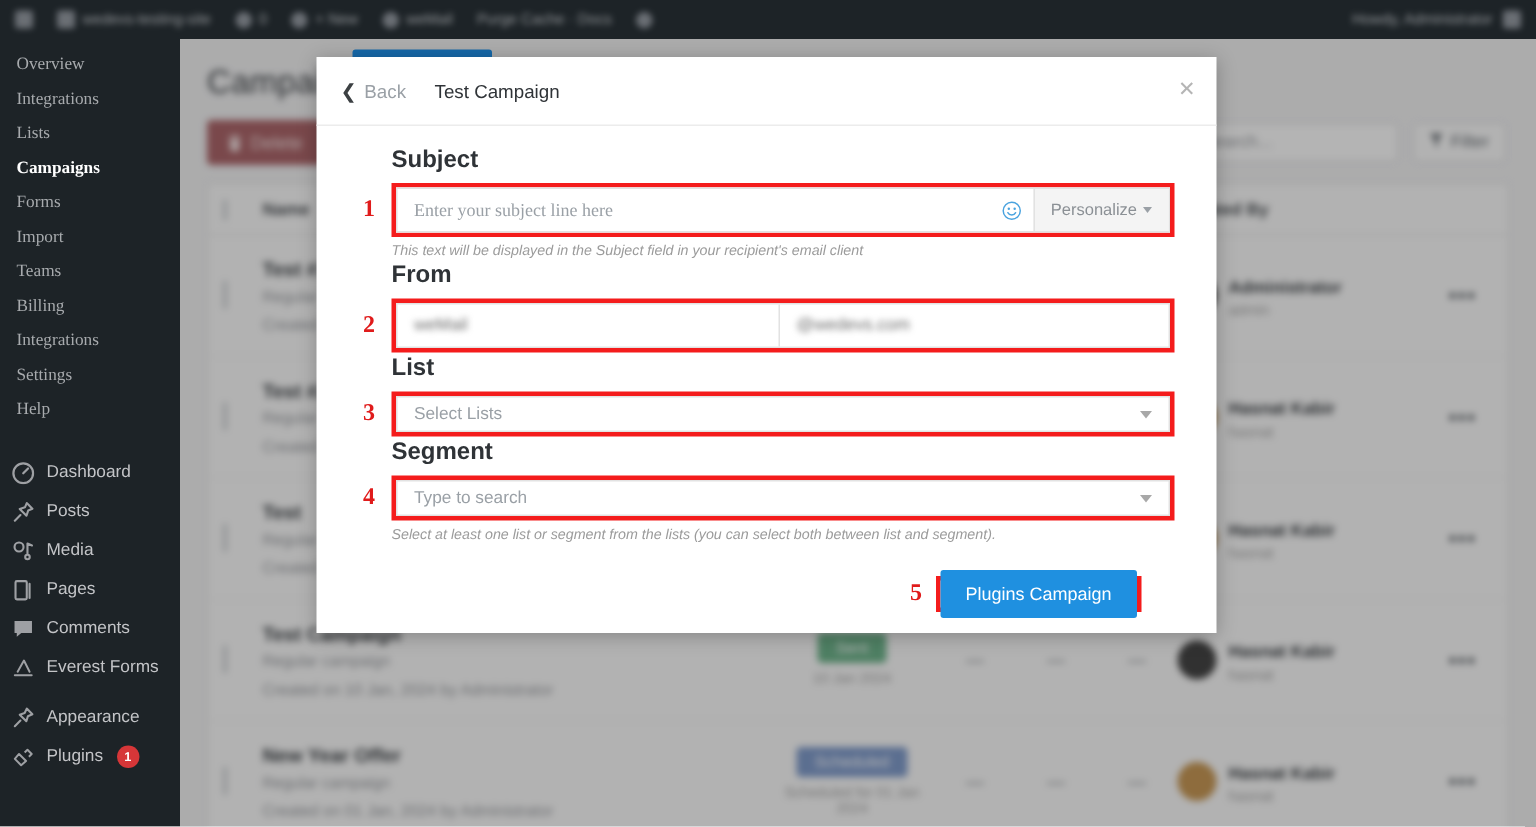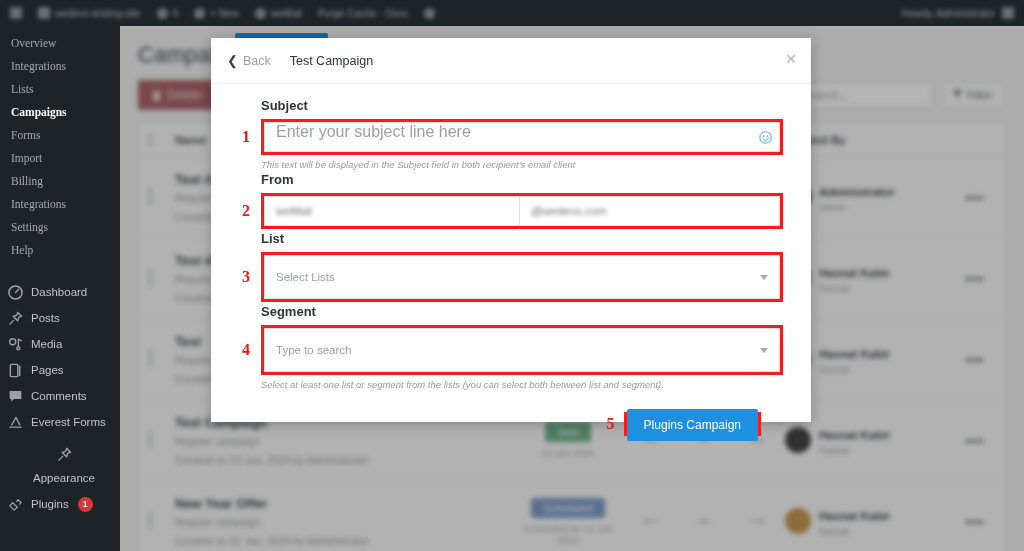--- a/index.html
+++ b/index.html
@@ -160,51 +160,51 @@
   .chev-l { font-size: 13px; color: #3c4043; line-height: 1; }
   .modal-title { margin-left: 19px; font-size: 12.5px; color: #2f3337; }
   .modal-x {
     position: absolute; right: 14px; top: 14px;
     color: #b5b5b5; font-size: 14px; cursor: pointer; line-height: 1;
   }
 
   .modal-body { padding: 14px 28px 0 50px; position: relative; }
 
   .fld { margin-bottom: 2px; }
-  .flabel { font-size: 13px; font-weight: 700; color: #2f3337; margin-bottom: 6px; }
+  .flabel { font-size: 16px; font-weight: 700; color: #2f3337; margin-bottom: 6px; }
   .hint { font-size: 9.5px; color: #9b9b9b; font-style: italic; margin-top: 4px; }
 
   .hi { border: 3px solid #f41c1c; position: relative; }
   .num {
     position: absolute; left: -22px; top: 50%; transform: translateY(-50%);
     color: #e01b1b; font-size: 16px; font-weight: 700; font-family: "Liberation Serif", serif;
   }
 
   .input-row {
     height: 30px; background: #fff; display: flex; align-items: stretch;
     border: 1px solid #e2e2e2;
   }
   .inp-text {
-    flex: 1; display: flex; align-items: flex-start; padding: 0 11px;
-    font-size: 16px; color: #9aa0a6;
+    flex: 1; display: flex; align-items: center; padding: 0 11px;
+    font-size: 12px; color: #9aa0a6; font-family: Liberation Serif, serif;
   }
   .emoji-btn { width: 28px; display: flex; align-items: center; justify-content: center; cursor: pointer; }
   .personalize {
     background: #f4f4f4; border-left: 1px solid #e2e2e2;
     display: flex; align-items: center; gap: 4px; padding: 0 11px;
     font-size: 11px; color: #8b9095; cursor: pointer;
   }
 
   .from-row { height: 30px; display: flex; border: 1px solid #e2e2e2; background: #fff; }
   .from-a { flex: 0 0 255px; display: flex; align-items: center; padding: 0 11px; border-right: 1px solid #e2e2e2; }
   .from-b { flex: 1; display: flex; align-items: center; padding: 0 11px; }
   .blurtxt { filter: blur(2.3px); font-size: 11.5px; color: #6b6b6b; }
 
   .select-row {
-    height: 44px; background: #fff; border: 1px solid #e2e2e2;
+    height: 24px; background: #fff; border: 1px solid #e2e2e2;
     display: flex; align-items: center; padding: 0 11px;
     font-size: 11.5px; color: #9aa0a6;
   }
   .select-row .caret { margin-left: auto; }
   .caret {
     width: 0; height: 0; border-left: 4px solid transparent;
     border-right: 4px solid transparent; border-top: 5px solid #a8a8a8;
   }
   .caret-sm {
     width: 0; height: 0; border-left: 3px solid transparent;
@@ -415,23 +415,27 @@
               <span>Enter your subject line here</span>
             </div>
             <div class="emoji-btn">
               <svg width="13" height="13" viewBox="0 0 16 16">
                 <circle cx="8" cy="8" r="7" fill="none" stroke="#4aa3df" stroke-width="1.2"></circle>
                 <circle cx="5.6" cy="6.3" r="1" fill="#4aa3df"></circle>
                 <circle cx="10.4" cy="6.3" r="1" fill="#4aa3df"></circle>
                 <path d="M4.8 9.6a3.6 3.6 0 0 0 6.4 0" fill="none" stroke="#4aa3df" stroke-width="1.2" stroke-linecap="round"></path>
               </svg>
             </div>
+            <div class="personalize">
+              <span>Personalize</span>
+              <span class="caret-sm"></span>
+            </div>
           </div>
         </div>
-        <div class="hint">This text will be displayed in the Subject field in both recipient's email client</div>
+        <div class="hint">This text will be displayed in the Subject field in your recipient's email client</div>
       </div>
 
       <div class="fld" style="margin-top:0">
         <div class="flabel">From</div>
         <div class="hi">
           <span class="num">2</span>
           <div class="from-row">
             <div class="from-a">
               <span class="blurtxt">weMail</span>
             </div>
@@ -476,20 +480,21 @@
   </div>
 
   <div class="sidebar">
     <div class="wm-list" id="wm-host">
         <div class="wm-item"><span>Overview</span></div>
         <div class="wm-item"><span>Integrations</span></div>
         <div class="wm-item"><span>Lists</span></div>
         <div class="wm-item active"><span>Campaigns</span></div>
         <div class="wm-item"><span>Forms</span></div>
         <div class="wm-item"><span>Import</span></div>
+        <div class="wm-item"><span>Teams</span></div>
         <div class="wm-item"><span>Billing</span></div>
         <div class="wm-item"><span>Integrations</span></div>
         <div class="wm-item"><span>Settings</span></div>
         <div class="wm-item"><span>Help</span></div>
       </div>
     <div class="wp-sep"></div>
     <div id="wp-host">
         <div class="wp-item">
           <span class="ico">
             <svg width="15" height="15" viewBox="0 0 16 16">
@@ -534,21 +539,21 @@
           <span>Comments</span>
         </div>
         <div class="wp-item">
           <span class="ico">
             <svg width="15" height="15" viewBox="0 0 16 16">
               <path d="M2 13h12M4 10.5 8.5 2.5l4 8" fill="none" stroke="#c3c4c7" stroke-width="1.4" stroke-linejoin="round" stroke-linecap="round"></path>
             </svg>
           </span>
           <span>Everest Forms</span>
         </div>
-        <div class="wp-item" style="margin-top: 7px; flex-direction: column;">
+        <div class="wp-item" style="margin-top: 7px;">
           <span class="ico">
             <svg width="15" height="15" viewBox="0 0 16 16">
               <path d="M10.5 1.5 14.5 5.5l-3.2 1.4-1.1 3.6-4.7-4.7 3.5-1.2zM6 10 2 14" stroke="#c3c4c7" stroke-width="1.5" fill="none" stroke-linecap="round" stroke-linejoin="round"></path>
             </svg>
           </span>
           <span>Appearance</span>
         </div>
         <div class="wp-item">
           <span class="ico">
             <svg width="15" height="15" viewBox="0 0 16 16">

